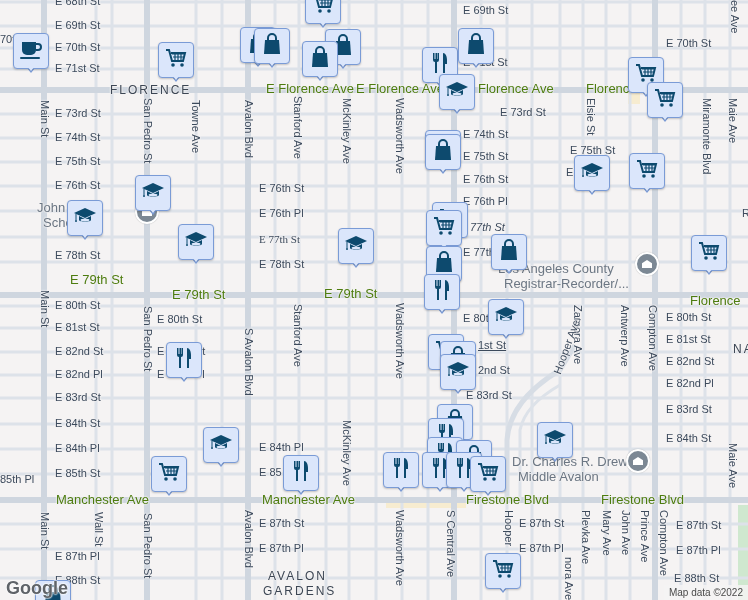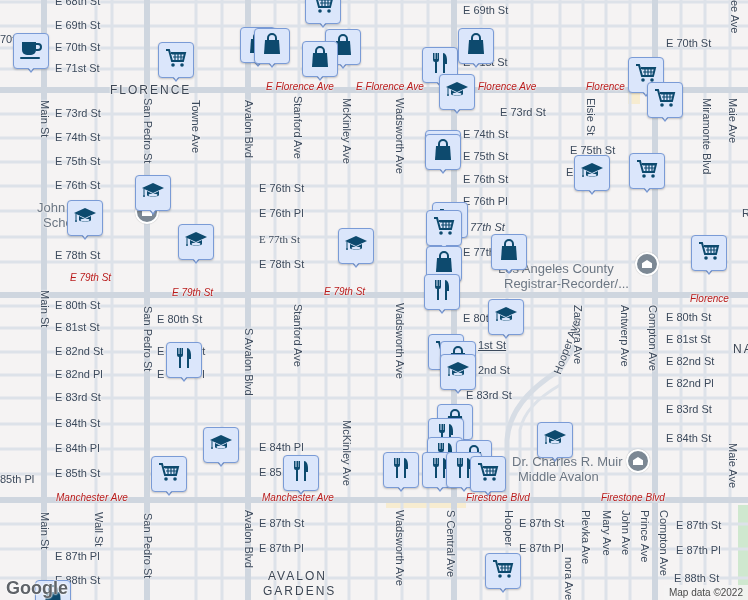--- a/index.html
+++ b/index.html
@@ -1,20 +1,20 @@
 <!DOCTYPE html>
 <html><head>
 <meta charset="utf-8">
 <style>
   html, body { margin: 0; padding: 0; }
   body { width: 748px; height: 600px; overflow: hidden; background: #f5f3f3; position: relative; font-family: "Liberation Sans", sans-serif; }
   #map { position: absolute; left: 0; top: 0; width: 748px; height: 600px; overflow: hidden; background: #f5f3f3; }
   svg.roads { position: absolute; left: 0; top: 0; }
   .lbl { position: absolute; font-size: 11px; color: #3c4a5c; white-space: nowrap; text-shadow: 0 0 2px #f5f3f3, 0 0 2px #f5f3f3, 0 0 2px #f5f3f3; line-height: 1; }
-  .lbl.big { font-size: 10px; color: #b91c1c; font-style: italic; }
+  .lbl.big { font-size: 13px; color: #4d7c0f; }
   .lbl.area { font-size: 12px; letter-spacing: 2px; color: #3c4654; }
   .lbl.poi { font-size: 13px; color: #6b7683; }
   .lbl.v { transform-origin: left top; transform: rotate(90deg); }
   .marker { position: absolute; width: 36px; height: 46px; }
   .marker .box { position: absolute; left: 0; top: 0; width: 34px; height: 34px; background: #dbe6fb; border: 1px solid #7a9bd6; border-radius: 4px; box-shadow: 0 1px 2px rgba(0,0,0,0.2); display: flex; align-items: center; justify-content: center; }
   .marker .tip { position: absolute; left: 10px; top: 30px; width: 0; height: 0; border-left: 8px solid transparent; border-right: 8px solid transparent; border-top: 10px solid #7a9bd6; }
   .marker .tip2 { position: absolute; left: 11px; top: 29px; width: 0; height: 0; border-left: 7px solid transparent; border-right: 7px solid transparent; border-top: 9px solid #dbe6fb; }
   .marker svg { width: 24px; height: 24px; }
   .poi-dot { position: absolute; width: 20px; height: 20px; border-radius: 50%; background: #7c8894; border: 2px solid #fff; box-shadow: 0 0 1px rgba(0,0,0,0.3); display:flex; align-items:center; justify-content:center; }
   .poi-dot span { display:block; width: 10px; height: 8px; background: #fff; clip-path: polygon(0 40%, 50% 0, 100% 40%, 100% 100%, 0 100%); }
@@ -207,21 +207,21 @@
       <div class="lbl area" style="left: 268px; top: 570px;">AVALON</div>
       <div class="lbl area" style="left: 263px; top: 585px;">GARDENS</div>
       <div class="lbl area" style="left: 733px; top: 343px;">NA</div>
     </div>
   <div id="pois">
       <div class="lbl poi" style="left: 498px; top: 262px;">Los Angeles County</div>
       <div class="lbl poi" style="left: 504px; top: 277px;">Registrar-Recorder/...</div>
       <div class="poi-dot" style="left: 635px; top: 252px;">
         <span></span>
       </div>
-      <div class="lbl poi" style="left: 512px; top: 455px;">Dr. Charles R. Muir</div>
+      <div class="lbl poi" style="left: 512px; top: 455px;">Dr. Charles R. Drew</div>
       <div class="lbl poi" style="left: 518px; top: 470px;">Middle Avalon</div>
       <div class="poi-dot" style="left: 626px; top: 449px;">
         <span></span>
       </div>
       <div class="lbl poi" style="left: 37px; top: 201px;">John Muir</div>
       <div class="lbl poi" style="left: 43px; top: 216px;">School</div>
       <div class="poi-dot" style="left: 135px; top: 200px;">
         <span></span>
       </div>
     </div>

